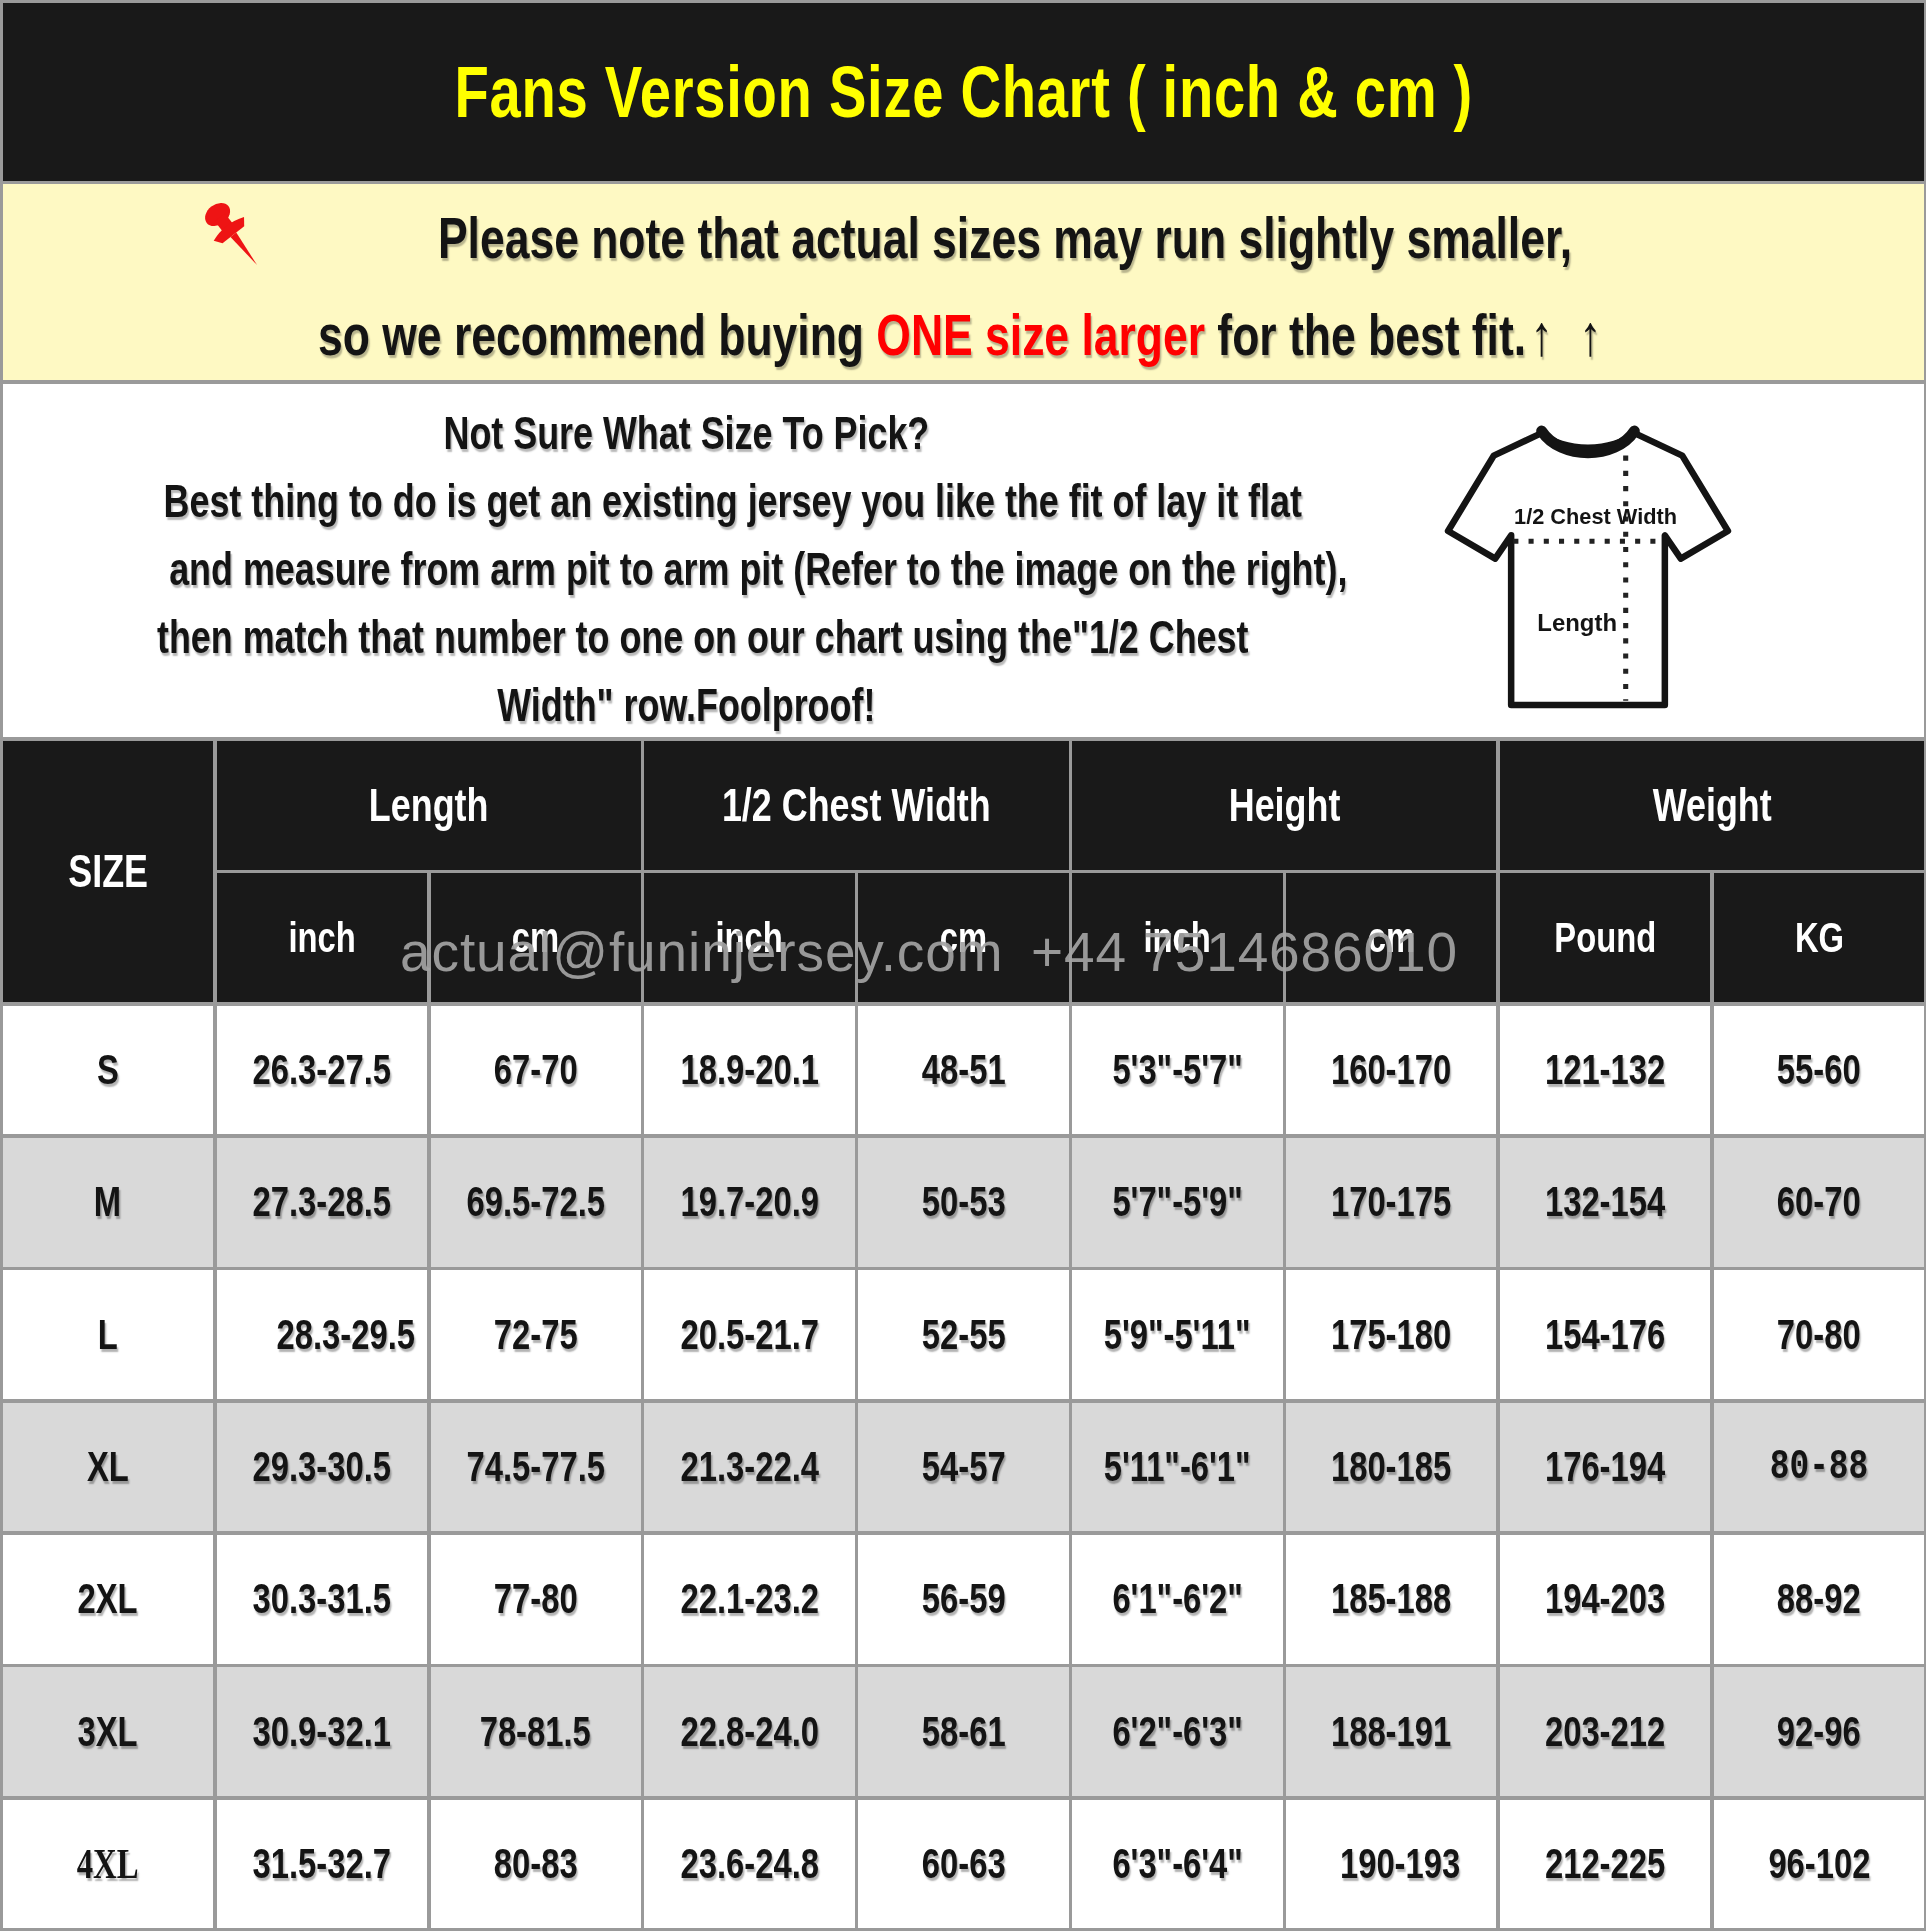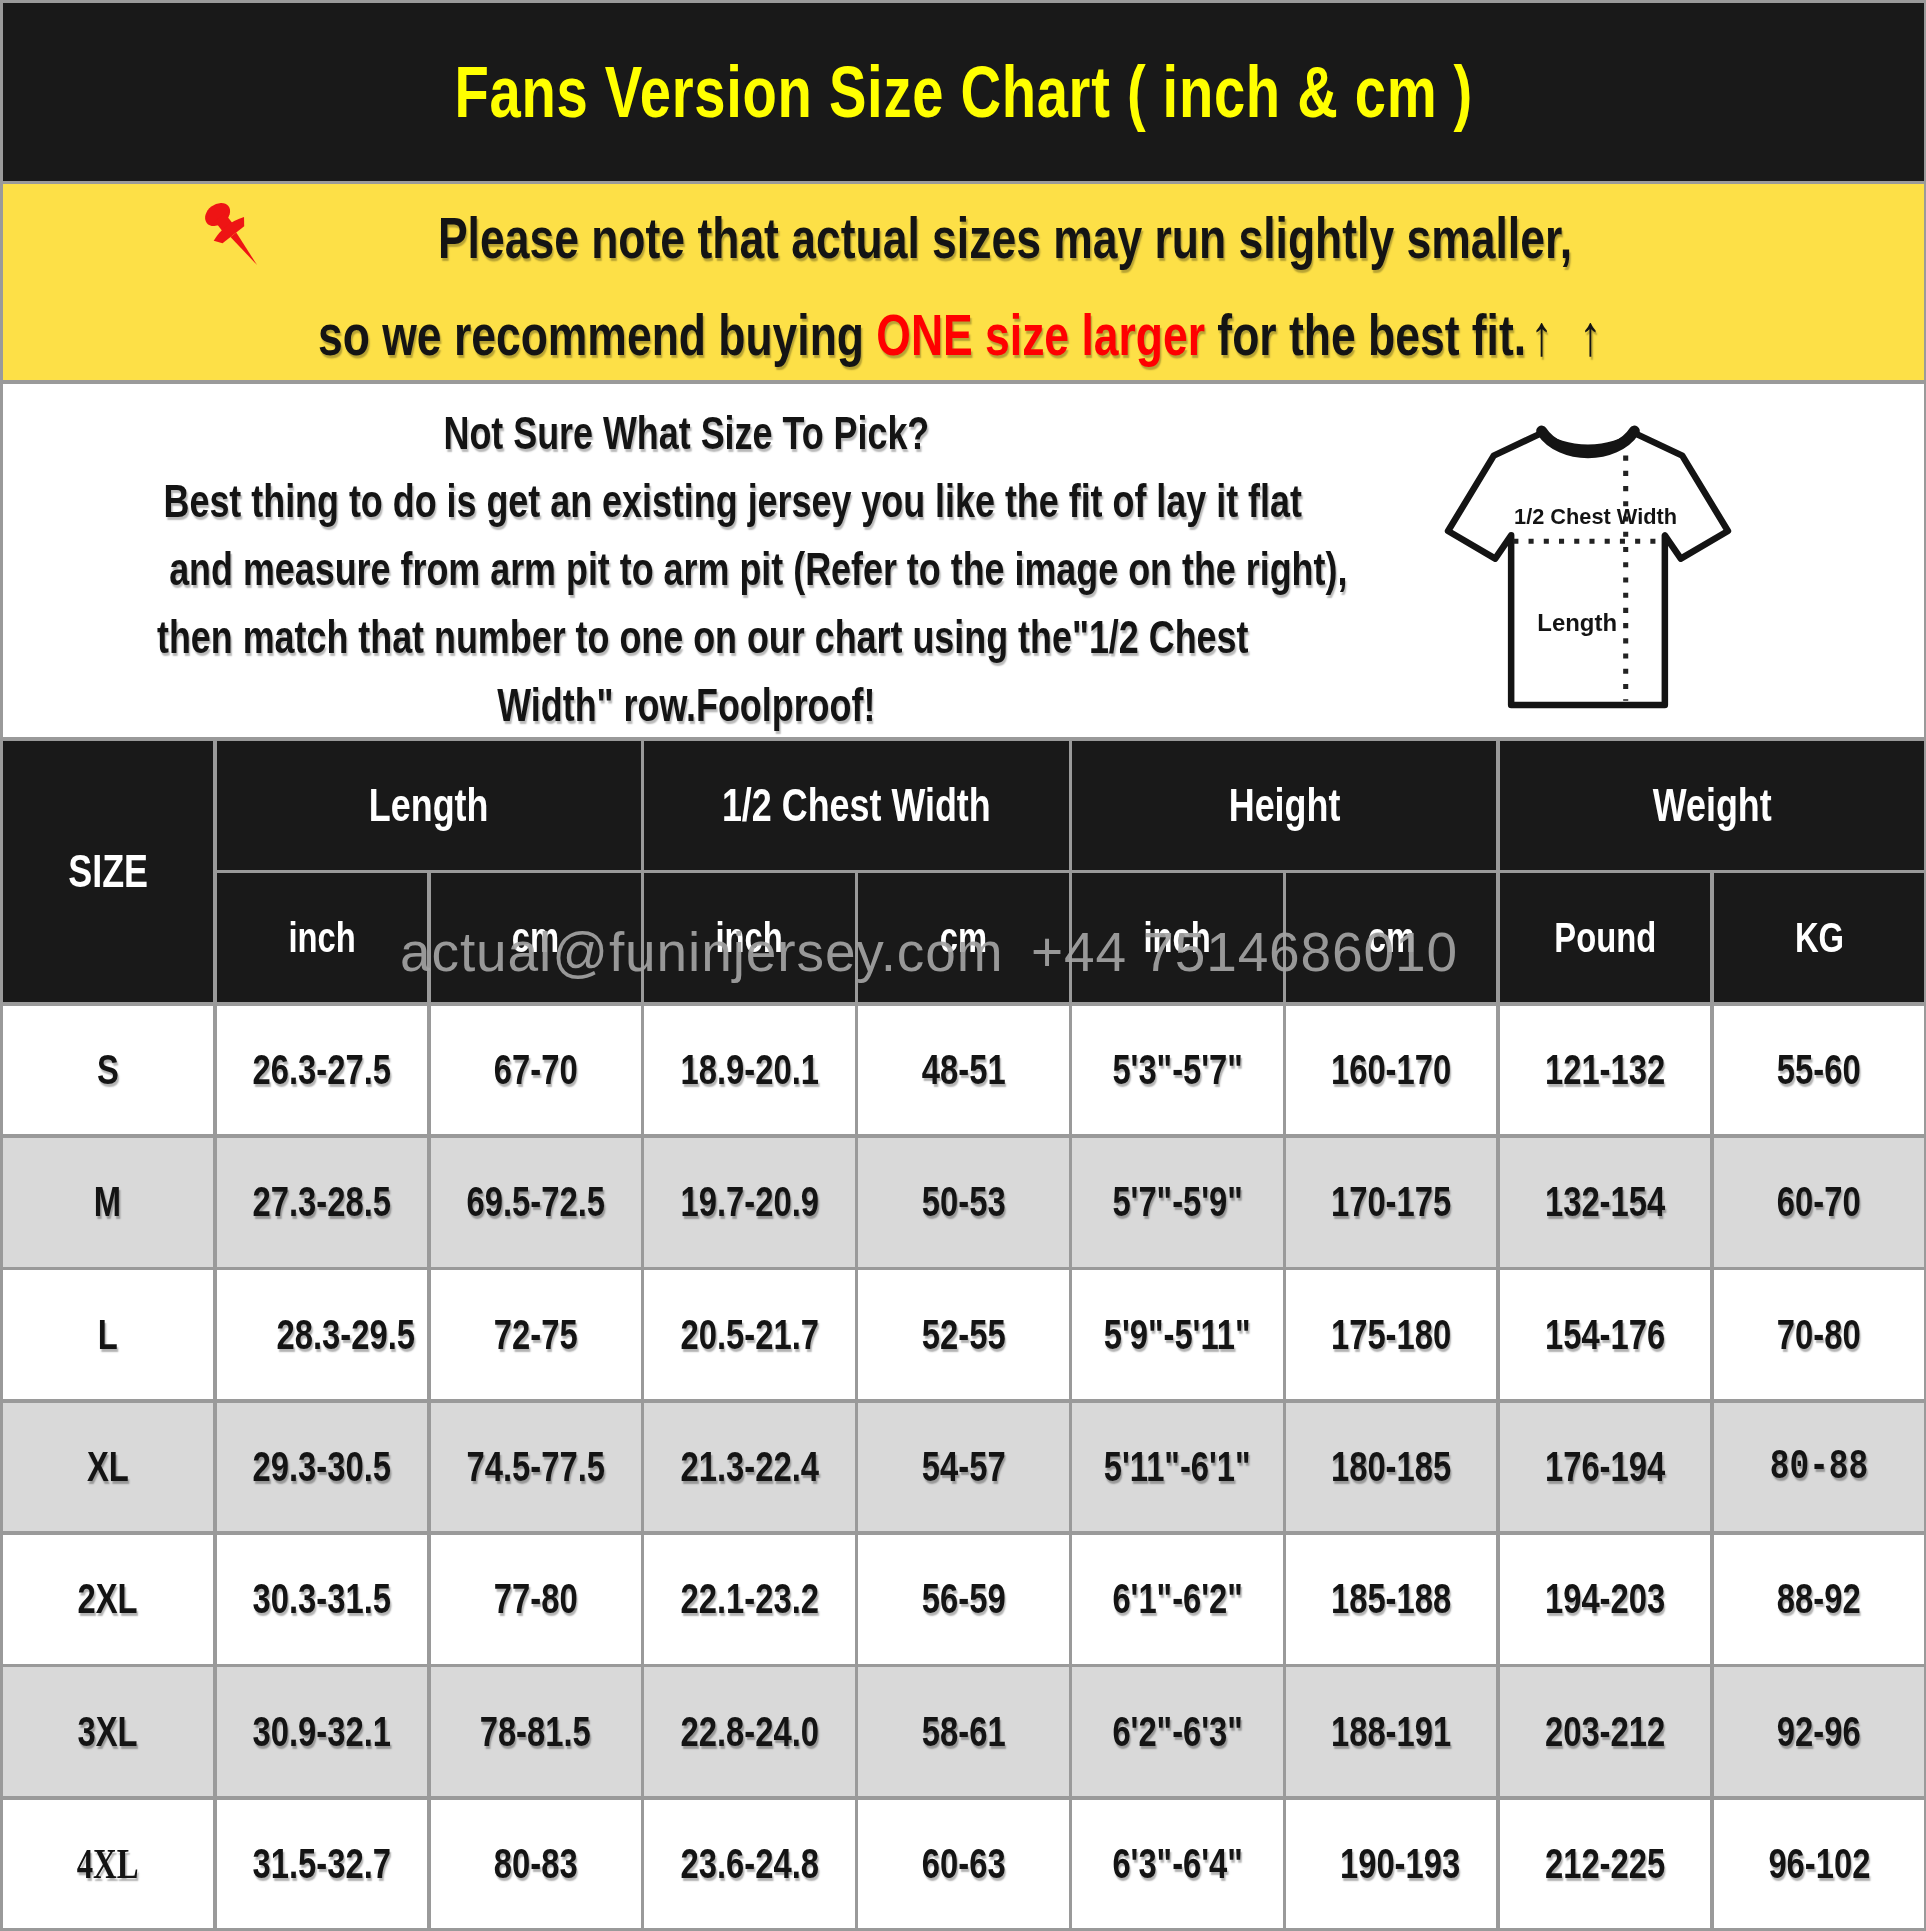--- a/index.html
+++ b/index.html
@@ -19,21 +19,21 @@
   
   .titlebar{
     height:178px;flex:0 0 178px;
     background:#191919;
     display:flex;align-items:center;justify-content:center;
   }
   .titlebar .title{font-size:72px;color:#ffff00;letter-spacing:0.9px;}
   
   .notice{
     height:196px;flex:0 0 196px;
-    background:#fde047;
+    background:#fef9c3;
     display:flex;flex-direction:column;align-items:center;justify-content:center;
     gap:16.5px;
   }
   .notice-line{
     font-size:57px;line-height:72px;
     text-shadow:1.8px 2.8px 1.8px rgba(0,0,0,0.28);
     display:flex;align-items:center;
   }
   .notice .red{color:#ff0000;}
   .notice .arrows{letter-spacing:9.2px;margin-left:5.5px;}

